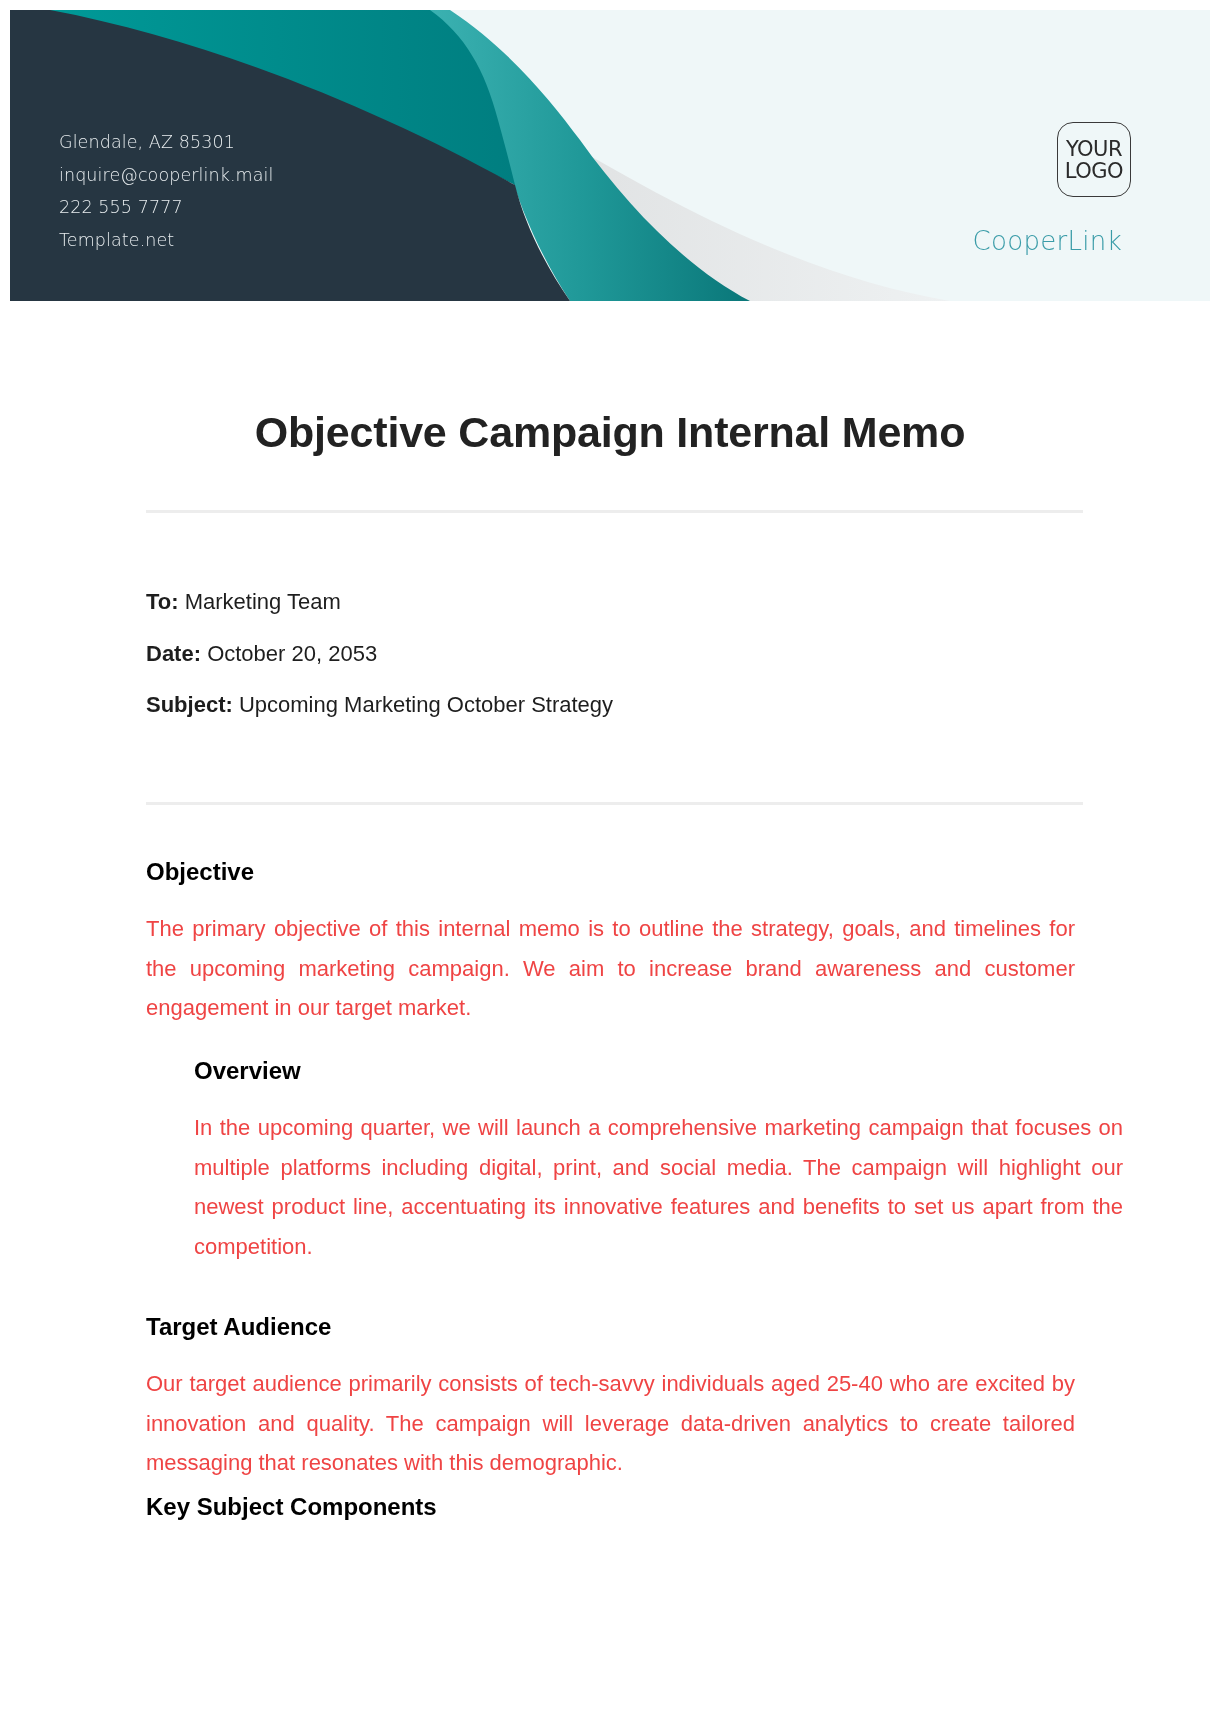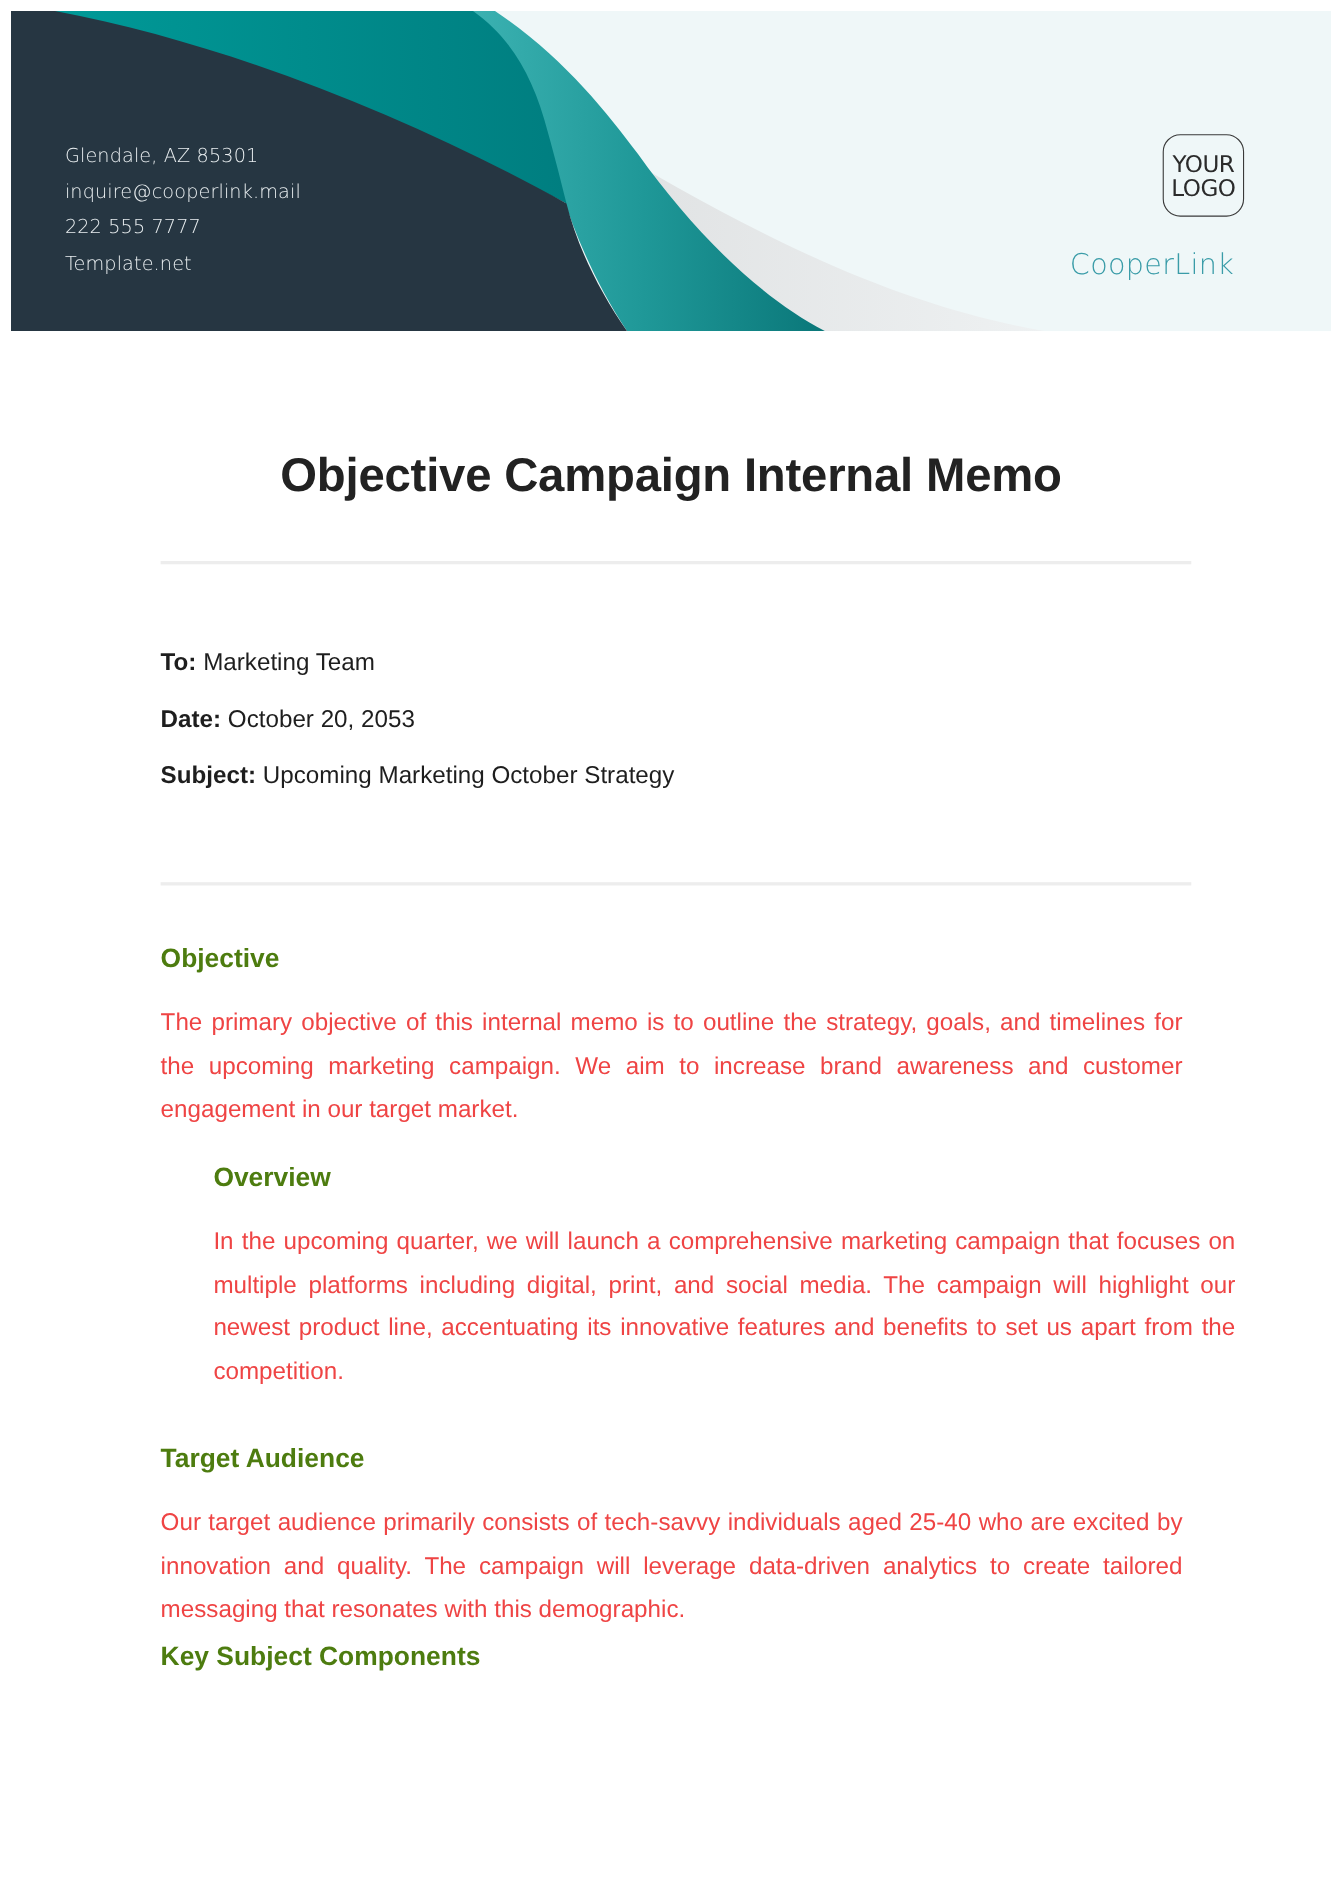--- a/index.html
+++ b/index.html
@@ -38,21 +38,21 @@
     }
     .divider { position: absolute; left: 146px; width: 937px; height: 3px; background: #ededed; }
     .divider.d1 { top: 510px; }
     .divider.d2 { top: 802px; }
 
     .meta { position: absolute; left: 146px; top: 568px; font-size: 22px; color: #1e1e1e; margin-top: 20px; }
     .meta .row { height: 51.5px; line-height: 28px; }
     .meta b { font-weight: 700; }
 
     .section { position: absolute; left: 146px; width: 929px; }
-    .section h2 { font-size: 24px; font-weight: 700; color: #4d7c0f; line-height: 30px; }
+    .section h2 { font-size: 24px; font-weight: 700; color: #000000; line-height: 30px; }
     .section p {
       margin-top: 22px; font-size: 22px; line-height: 39.5px; text-align: justify; color: #ef4444;
     }
     .s1 { top: 857px; }
     .s2 { top: 1056px; margin-left: 48px; }
     .s3 { top: 1312px; }
     .s4 { top: 1492px; }
   </style>
 </head>
 <body>

